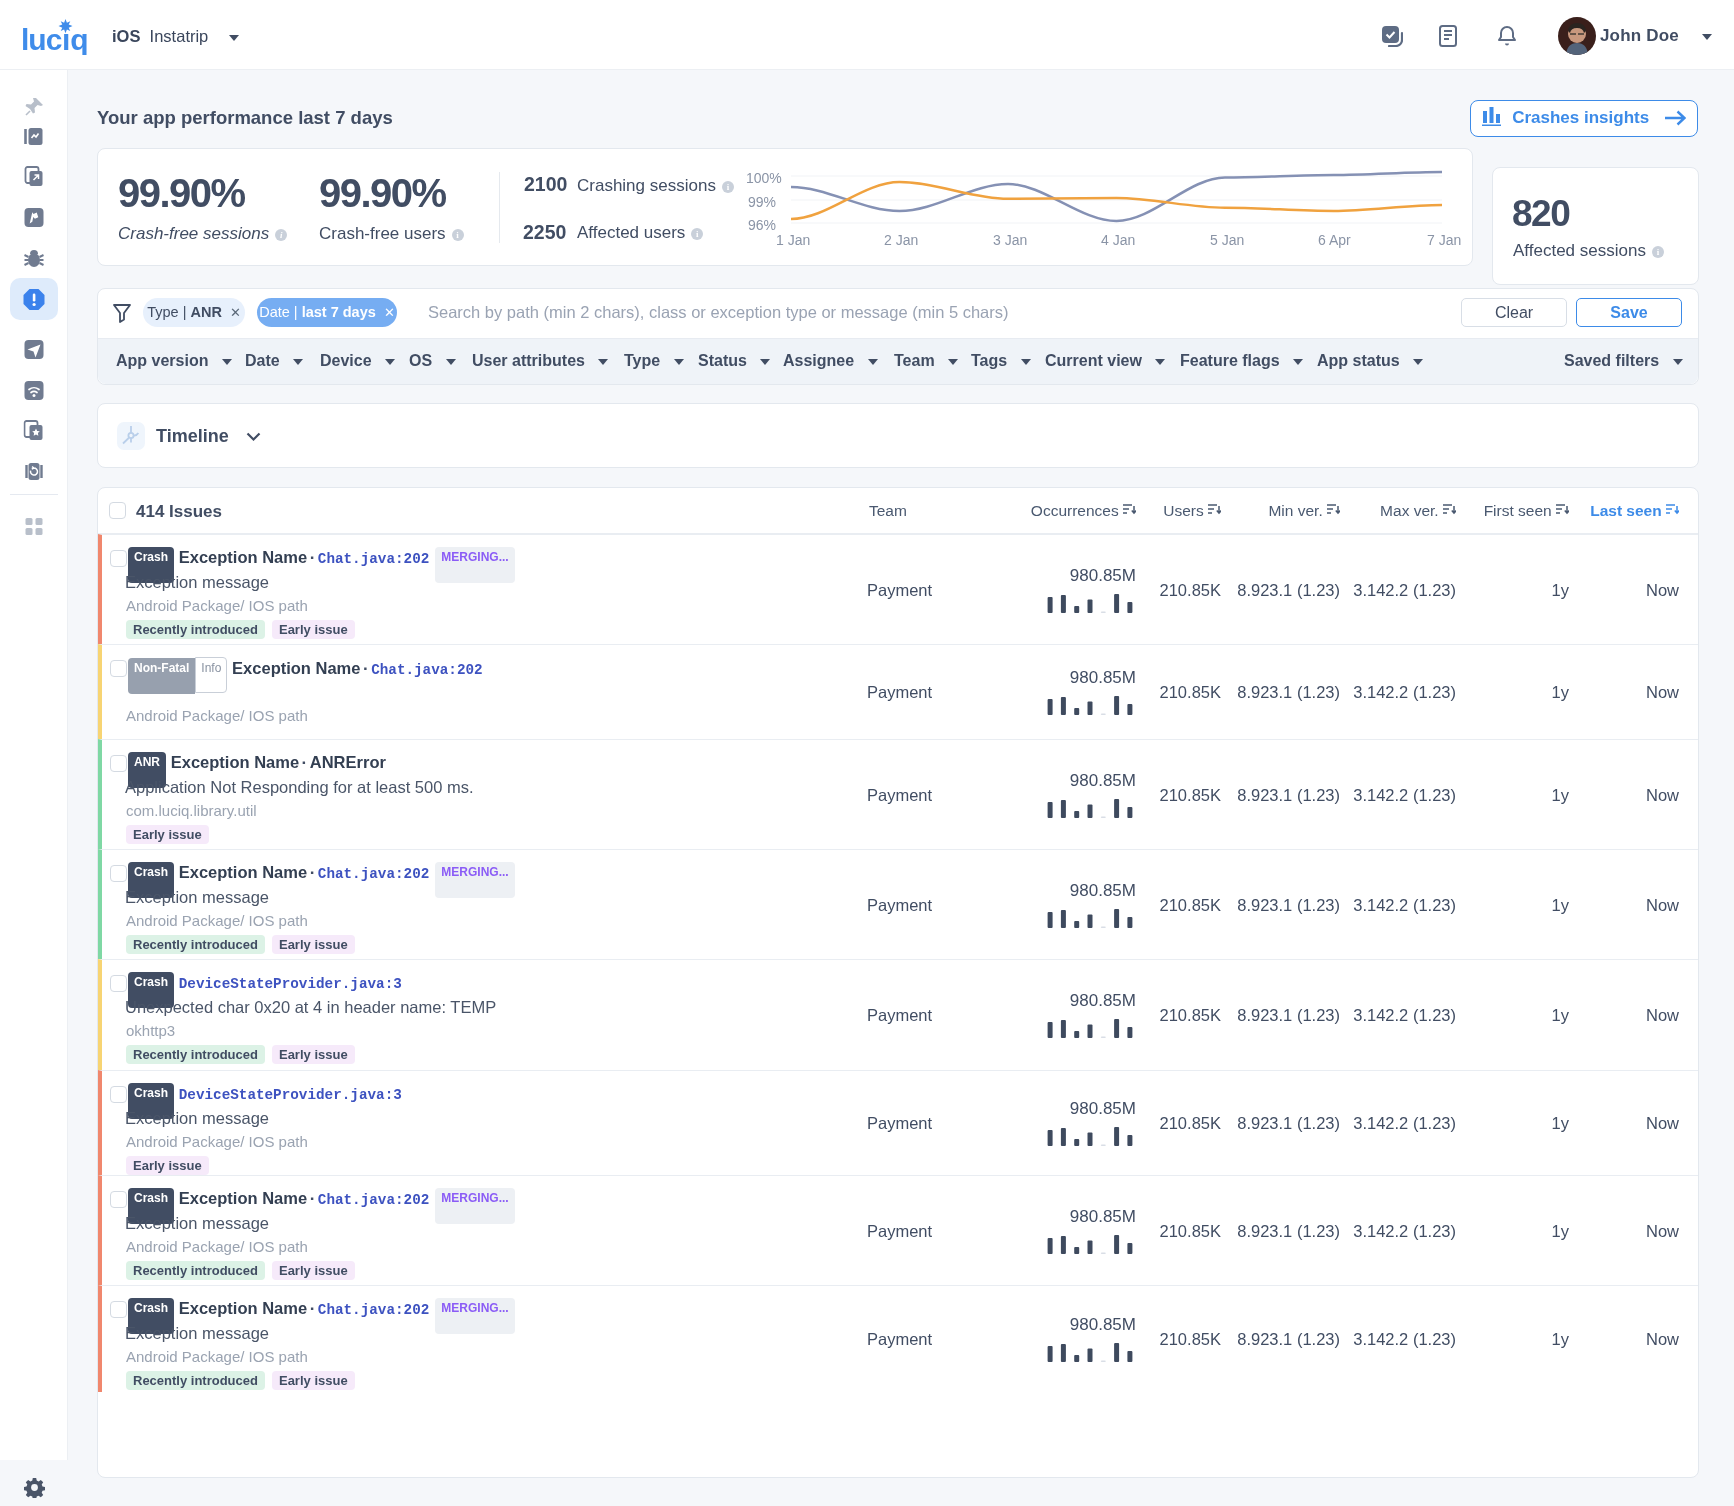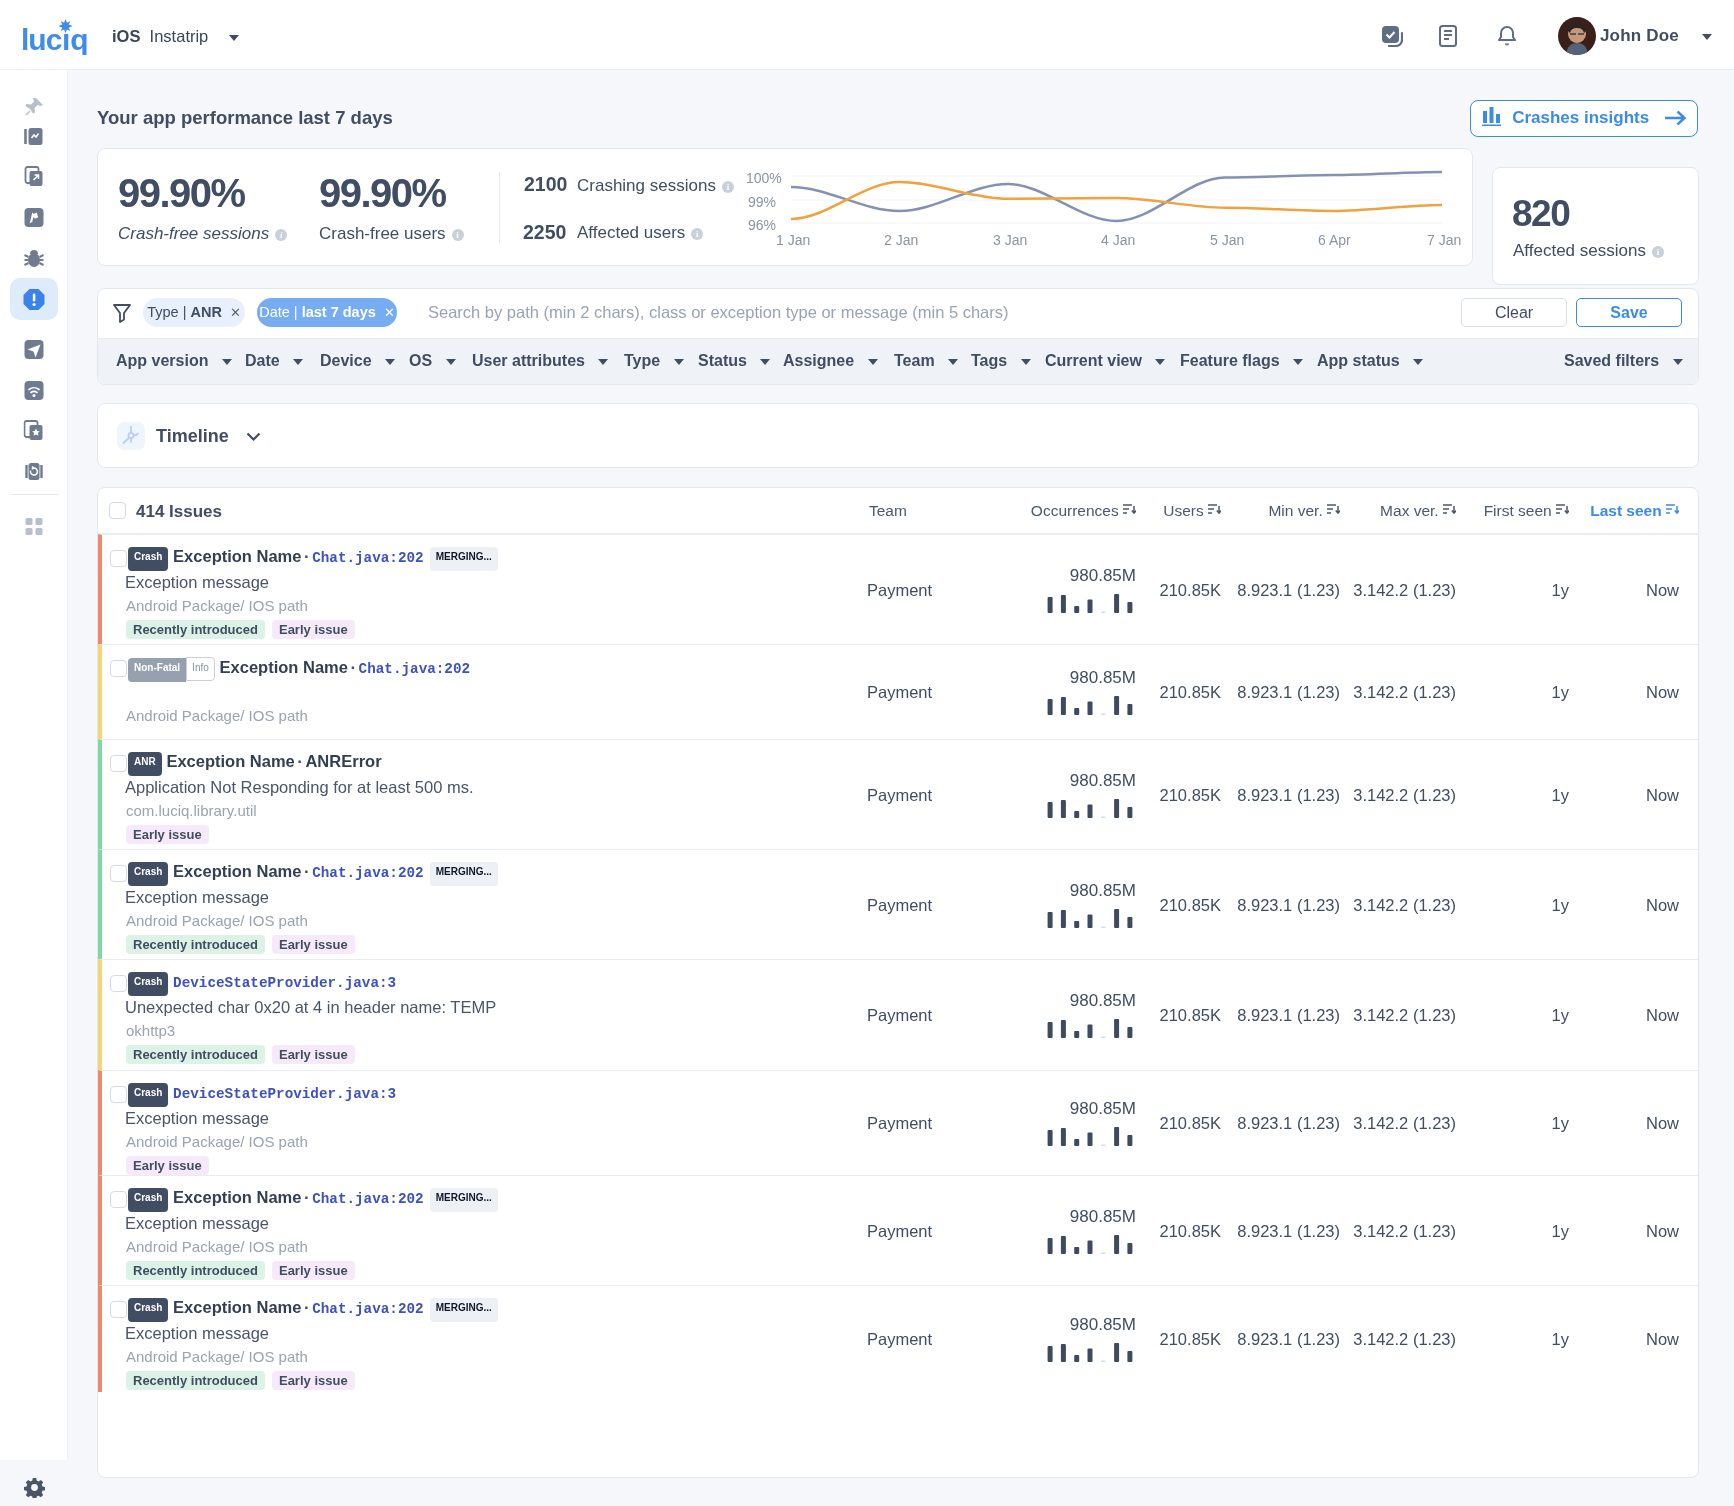--- a/index.html
+++ b/index.html
@@ -50,25 +50,25 @@
 #tlicon { position:absolute; left:19px; top:18px; width:28px; height:28px; background:#EFF5FC; border-radius:7px; }
 #tltxt { position:absolute; left:58px; top:22px; font-size:18px; font-weight:700; color:#414D63; }
 
 #issuescard { left:97px; top:487px; width:1602px; height:991px; }
 #tblhead { position:absolute; left:0; top:0; height:46px; width:100%; border-bottom:1px solid #E9EDF2; font-size:15.5px; color:#4A5970; }
 .hcell { position:absolute; top:14px; white-space:nowrap; }
 .hr-right { text-align:right; }
 .checkbox { position:absolute; width:17px; height:17px; background:#fff; border:1px solid #D4DAE2; border-radius:4px; }
 .row { position:absolute; left:0; width:1600px; border-top:1px solid #E9EDF2; }
 .row .cb { left:8px; top:15px; }
-.badge { display:inline-block; height:24px; border-radius:4px; font-size:10px; font-weight:700; line-height:20px; padding:0 6px; vertical-align:2px; }
+.badge { display:inline-block; height:36px; border-radius:4px; font-size:12px; font-weight:700; line-height:20px; padding:0 6px; vertical-align:2px; }
 .b-dark { background:#414D63; color:#fff; }
 .b-gray { background:#97A0AE; color:#fff; border-radius:4px 0 0 4px; }
 .b-info { background:#fff; color:#8A93A2; border:1px solid #C9CFD8; border-radius:0 4px 4px 0; font-weight:400; padding:0 5px; }
-.b-merge { background:#EDF0F4; color:#0f172a; margin-left:6px; }
+.b-merge { background:#EDF0F4; color:#8b5cf6; margin-left:6px; }
 .l1 { position:absolute; left:26px; top:12px; white-space:nowrap; font-size:17px; }
 .exname { font-weight:700; color:#333F52; font-size:16.5px; }
 .mono { font-family:"Liberation Mono",monospace; font-size:14.3px; color:#3D52C0; font-weight:700; }
 .dot { color:#414D63; margin:0 2.5px; font-weight:700; }
 .l2 { position:absolute; left:23px; top:38px; font-size:16.5px; color:#4A5568; white-space:nowrap; }
 .l3 { position:absolute; left:24px; top:62px; font-size:15px; color:#9AA3B1; white-space:nowrap; }
 .l4 { position:absolute; left:24px; top:85px; white-space:nowrap; }
 .chip { display:inline-block; height:19px; border-radius:4px; font-size:13px; font-weight:700; color:#414D63; line-height:19px; padding:0 7px; margin-right:7px; }
 .c-green { background:#DCF2E6; }
 .c-purple { background:#F6EAFA; }

